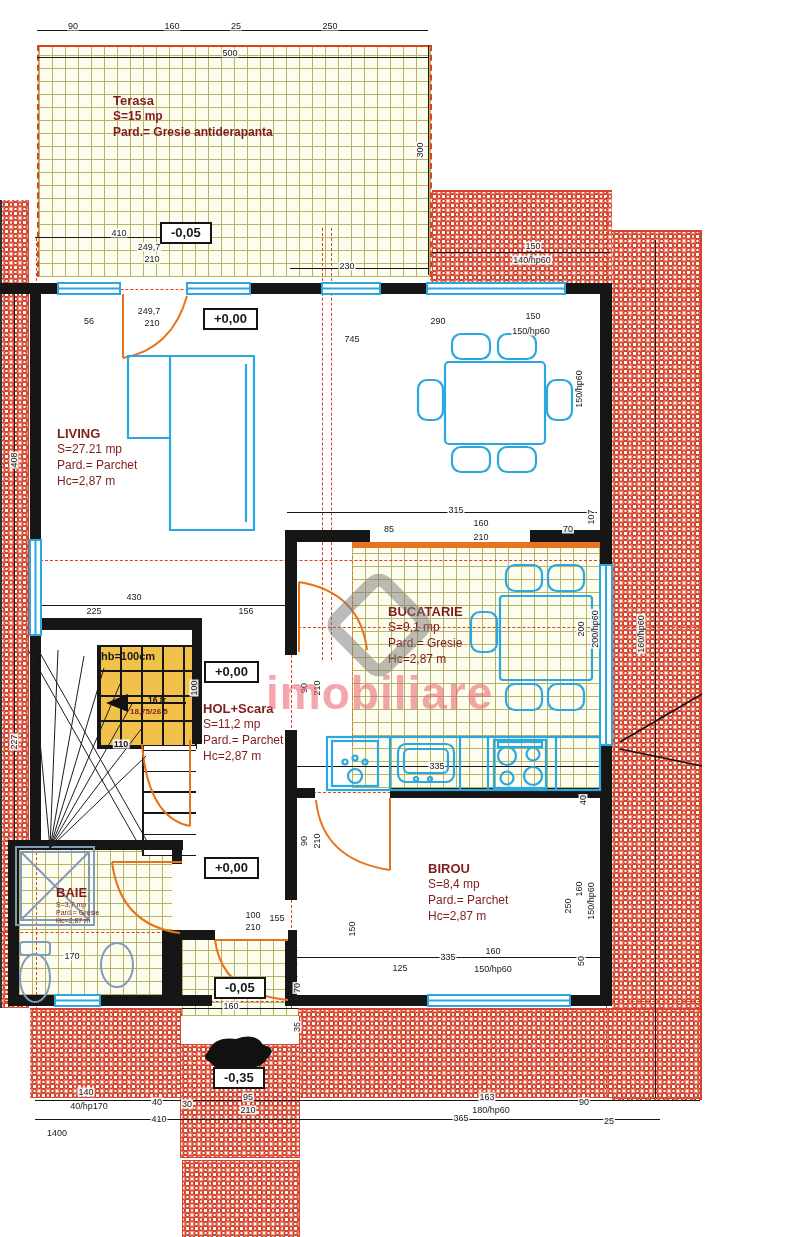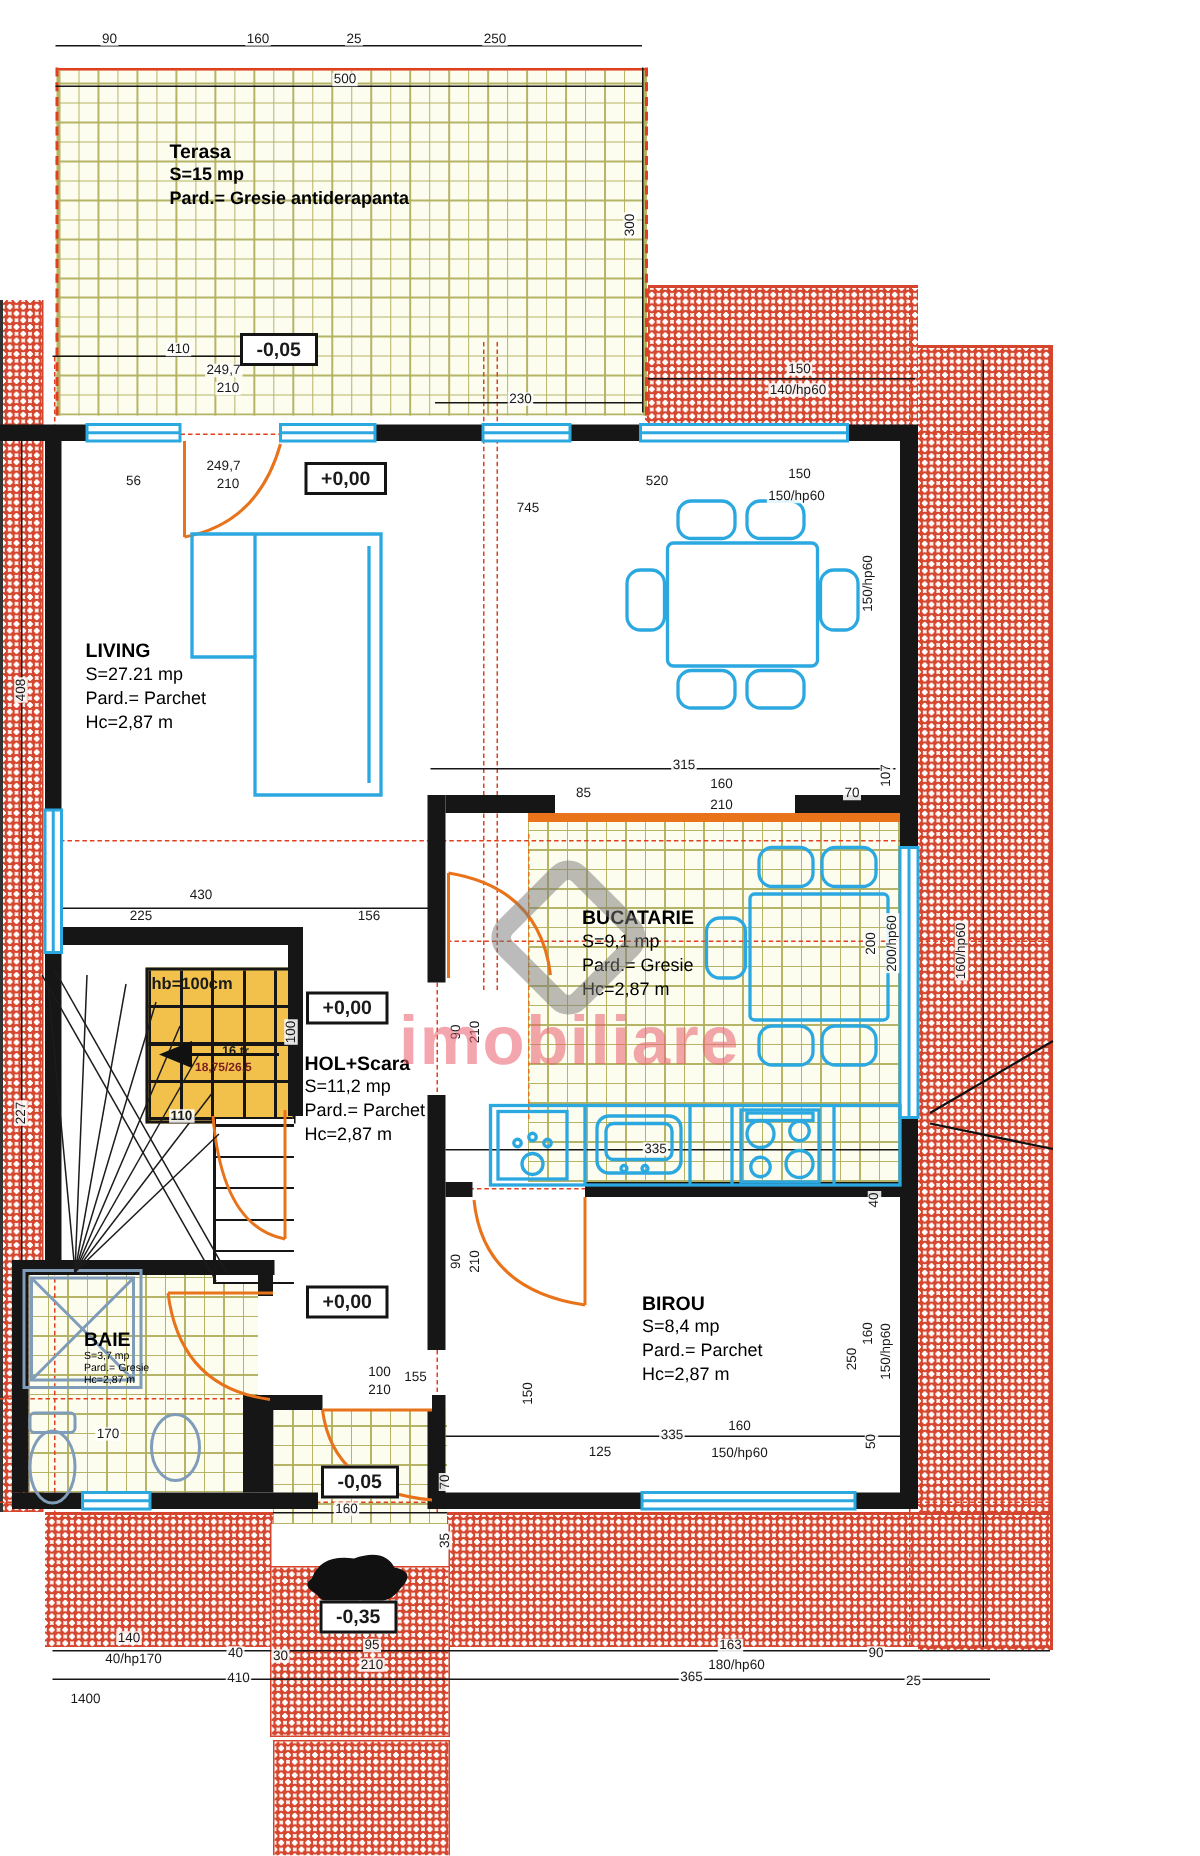--- a/index.html
+++ b/index.html
@@ -28,21 +28,21 @@
       repeating-linear-gradient(0deg,#161616 0 2px,transparent 2px 25px),
       #f2c14b;border:2px solid #161616;z-index:2;}
   .stairs-flight{background:repeating-linear-gradient(0deg,#161616 0 1.5px,transparent 1.5px 21px),#fff;
       border-left:2px solid #161616;z-index:2;}
   .draw{z-index:5;pointer-events:none;}
   .dim{position:absolute;font-size:9px;line-height:1;color:#191919;background:rgba(255,255,255,.88);
        padding:0 1px;white-space:nowrap;transform:translate(-50%,-50%);z-index:7;}
   .dim.rot{transform:translate(-50%,-50%) rotate(-90deg);}
   .elev{position:absolute;border:2px solid #141414;background:#fff;font-weight:bold;
         font-size:13px;line-height:1.2;padding:1px 9px;z-index:8;white-space:nowrap;}
-  .roomlabel{position:absolute;z-index:8;line-height:1.32;font-size:12px;white-space:nowrap;color:#000000;}
+  .roomlabel{position:absolute;z-index:8;line-height:1.32;font-size:12px;white-space:nowrap;color:#7f1d1d;}
   .roomlabel .rname{font-weight:bold;font-size:13px;display:block;}
   .roomlabel span{display:block;}
   .roomlabel.small{font-size:7px;line-height:1.15;}
   .roomlabel.small .rname{font-size:13px;}
   .stairtxt{position:absolute;z-index:8;font-weight:bold;white-space:nowrap;}
   .watermark{position:absolute;left:266px;top:584px;display:flex;align-items:center;z-index:9;pointer-events:none;flex-direction:column;}
   .wm-logo{width:56px;height:56px;border:13px solid rgba(120,120,120,.5);border-radius:16px;
            transform:rotate(45deg);margin-right:2px;}
   .wm-text{font-size:46px;font-weight:bold;letter-spacing:1px;color:rgba(233,92,108,.55);}
   .step-white{background:#fff;border-left:1.5px solid #d5442c;border-right:1.5px solid #d5442c;}
@@ -240,21 +240,21 @@
       <span class="dim" style="left: 330px; top: 26px;">250</span>
       <span class="dim" style="left: 230px; top: 53px;">500</span>
       <span class="dim rot" style="left: 420px; top: 150px;">300</span>
       <span class="dim" style="left: 119px; top: 233px;">410</span>
       <span class="dim" style="left: 149px; top: 247px;">249,7</span>
       <span class="dim" style="left: 152px; top: 259px;">210</span>
       <span class="dim" style="left: 347px; top: 266px;">230</span>
       <span class="dim" style="left: 89px; top: 321px;">56</span>
       <span class="dim" style="left: 149px; top: 311px;">249,7</span>
       <span class="dim" style="left: 152px; top: 323px;">210</span>
-      <span class="dim" style="left: 438px; top: 321px;">520</span>
+      <span class="dim" style="left: 438px; top: 321px;">290</span>
       <span class="dim" style="left: 533px; top: 316px;">150</span>
       <span class="dim" style="left: 531px; top: 331px;">150/hp60</span>
       <span class="dim" style="left: 352px; top: 339px;">745</span>
       <span class="dim" style="left: 533px; top: 246px;">150</span>
       <span class="dim" style="left: 532px; top: 260px;">140/hp60</span>
       <span class="dim rot" style="left: 14px; top: 460px;">408</span>
       <span class="dim rot" style="left: 14px; top: 742px;">227</span>
       <span class="dim" style="left: 134px; top: 597px;">430</span>
       <span class="dim" style="left: 94px; top: 611px;">225</span>
       <span class="dim" style="left: 246px; top: 611px;">156</span>

